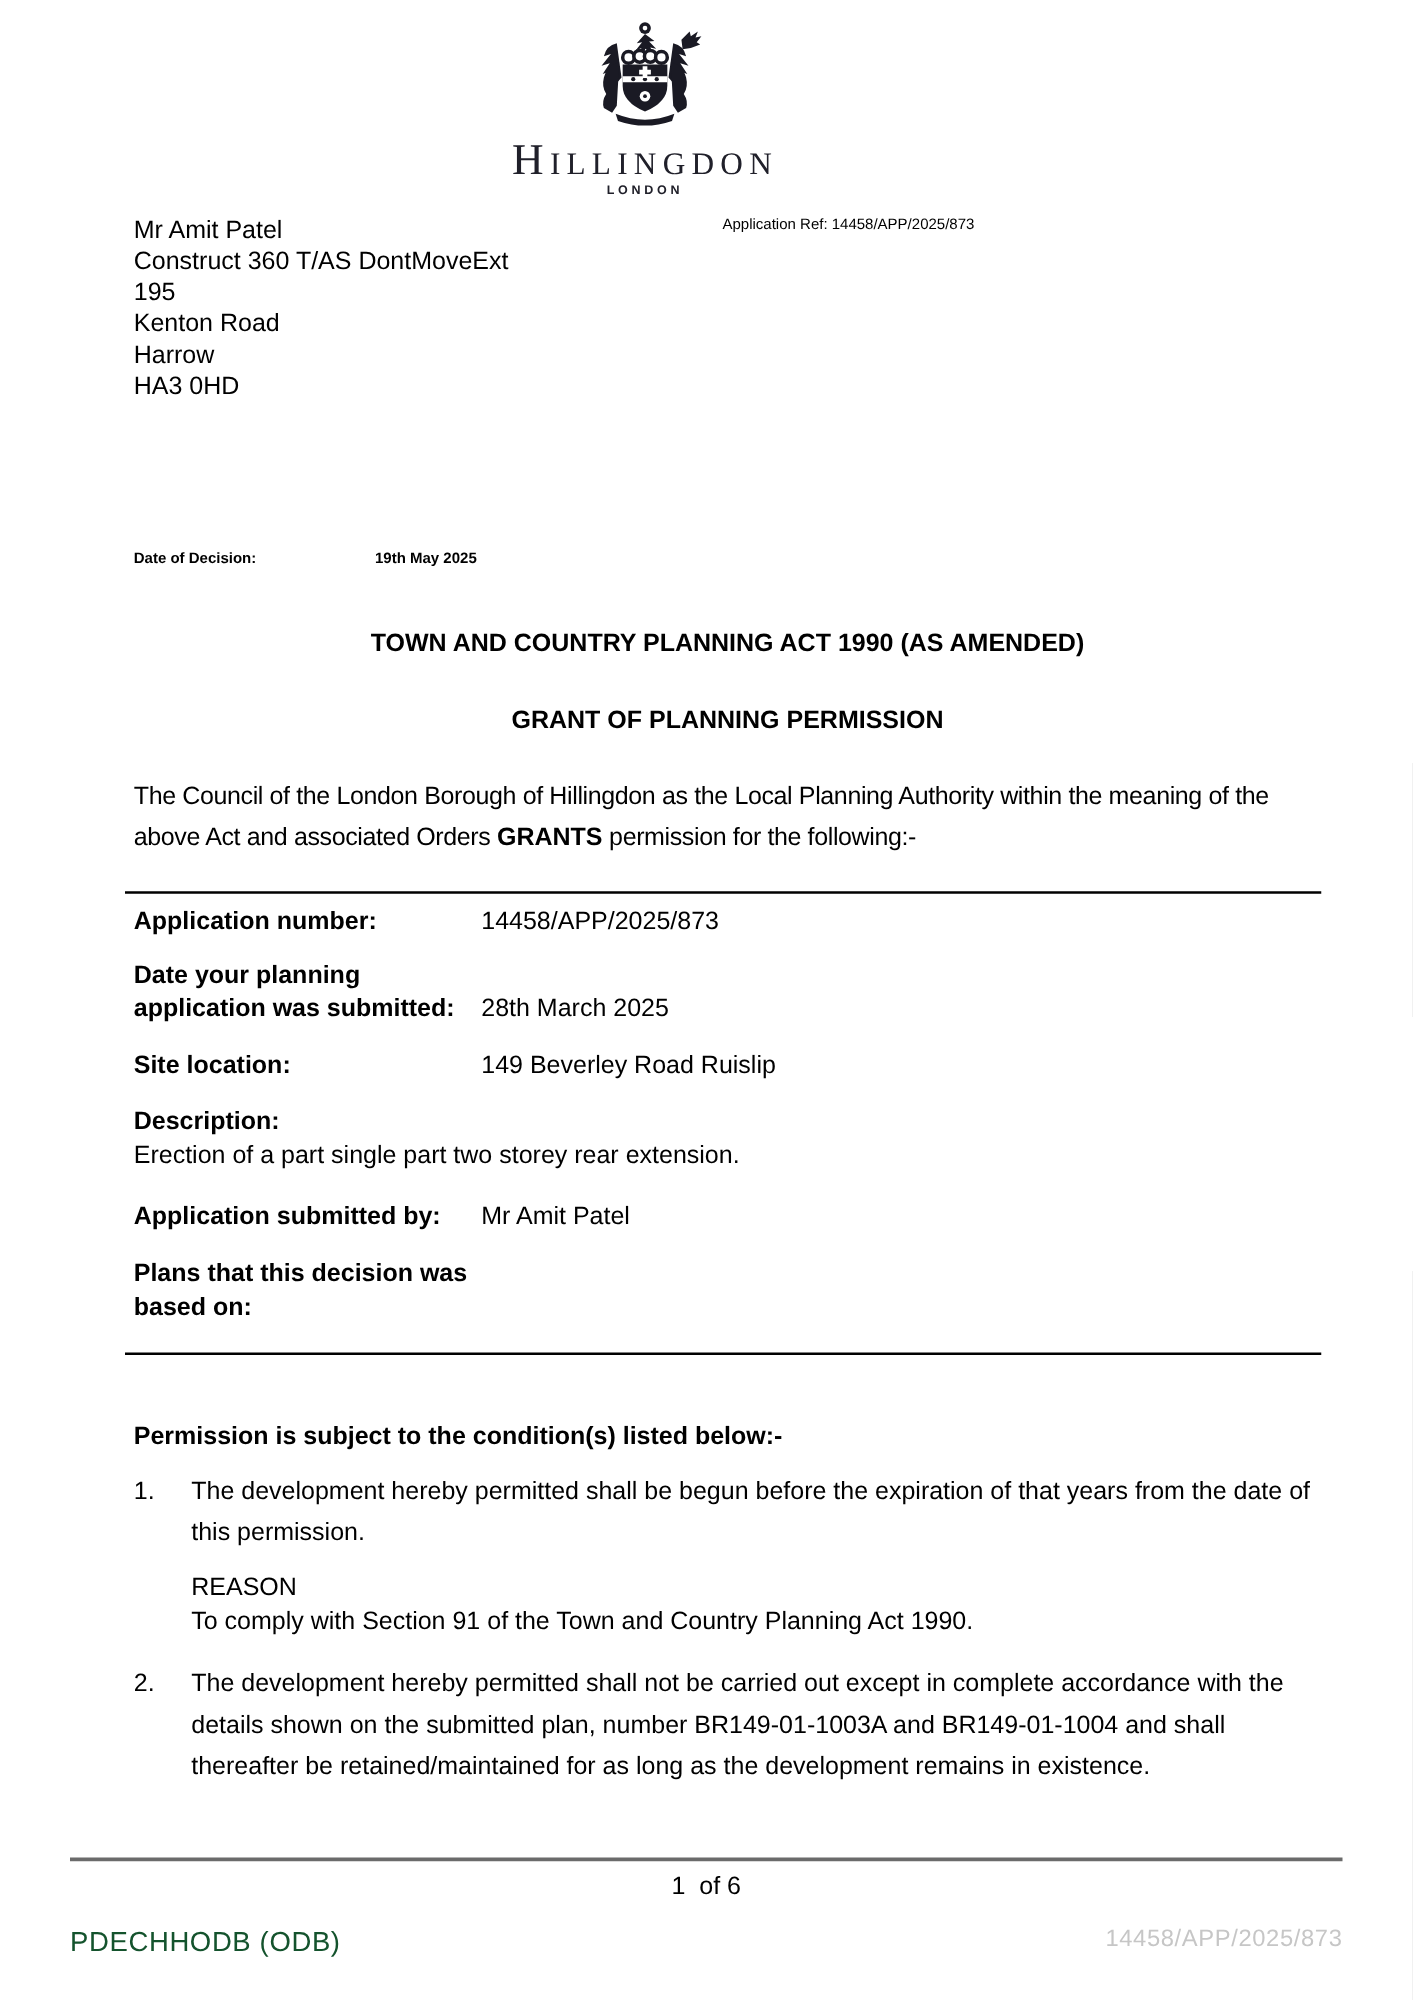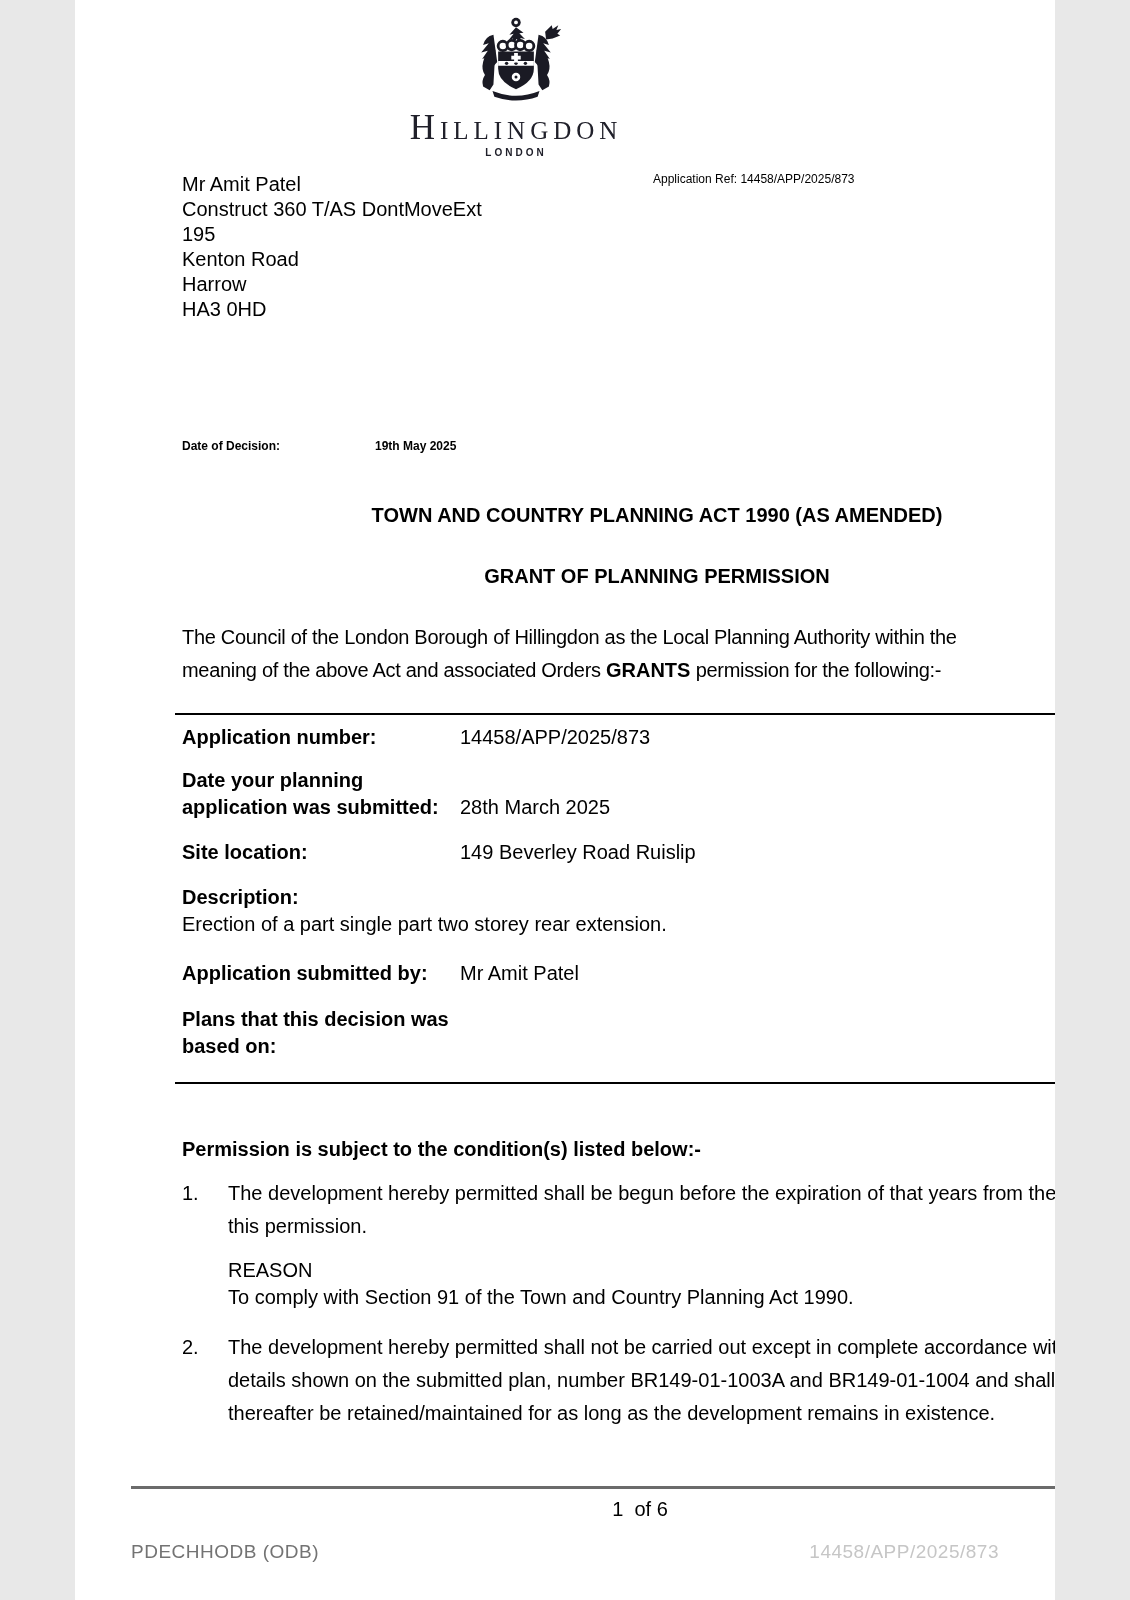--- a/index.html
+++ b/index.html
@@ -1,19 +1,19 @@
 <!DOCTYPE html>
 <html><head>
 <meta charset="utf-8">
 <style>
   * { margin:0; padding:0; box-sizing:border-box; }
   html,body { background:#e8e8e8; }
   .page {
     position:relative;
-    width:980px; height:1600px;
+    width:1130px; height:1600px;
     margin:0 auto;
     background:#ffffff;
     font-family:"Liberation Sans", sans-serif;
     color:#000;
     overflow:hidden;
   }
 
   
   .logo-wrap { padding-top:14px; text-align:center; position:relative; left:-49px; }
   .crest { display:block; margin:0 auto 2px auto; }
@@ -62,21 +62,21 @@
 
   
   .cond-heading { margin:52px 0 0 107px; font-size:20px; font-weight:bold; line-height:27px; }
   .condition { display:grid; grid-template-columns:46px 904px; margin:14px 73px 0 107px; font-size:20px; line-height:33px; }
   .condition.c2 { margin-top:20px; }
   .reason-block { grid-column:2; margin-top:14px; line-height:27px; }
 
   
   .footer-line { position:absolute; left:56px; top:1486px; width:1018px; border-top:3px solid #6b6b6b; }
   .page-num { position:absolute; left:0; top:1498px; width:1130px; text-align:center; font-size:20px; white-space:pre; }
-  .footer-left  { position:absolute; left:56px;  top:1541px; font-size:19px; color:#737373; letter-spacing:0.5px; }
+  .footer-left  { position:absolute; left:56px;  top:1541px; font-size:22px; color:#14532d; letter-spacing:0.5px; }
   .footer-right { position:absolute; right:56px; top:1541px; font-size:19px; color:#c6c6c6; letter-spacing:0.5px; }
 </style>
 </head>
 <body>
 
 <div class="page">
 
   <div class="logo-wrap">
     <svg class="crest" width="104" height="94" viewBox="0 0 110 100" aria-hidden="true">
       <g fill="#1a1a24">

